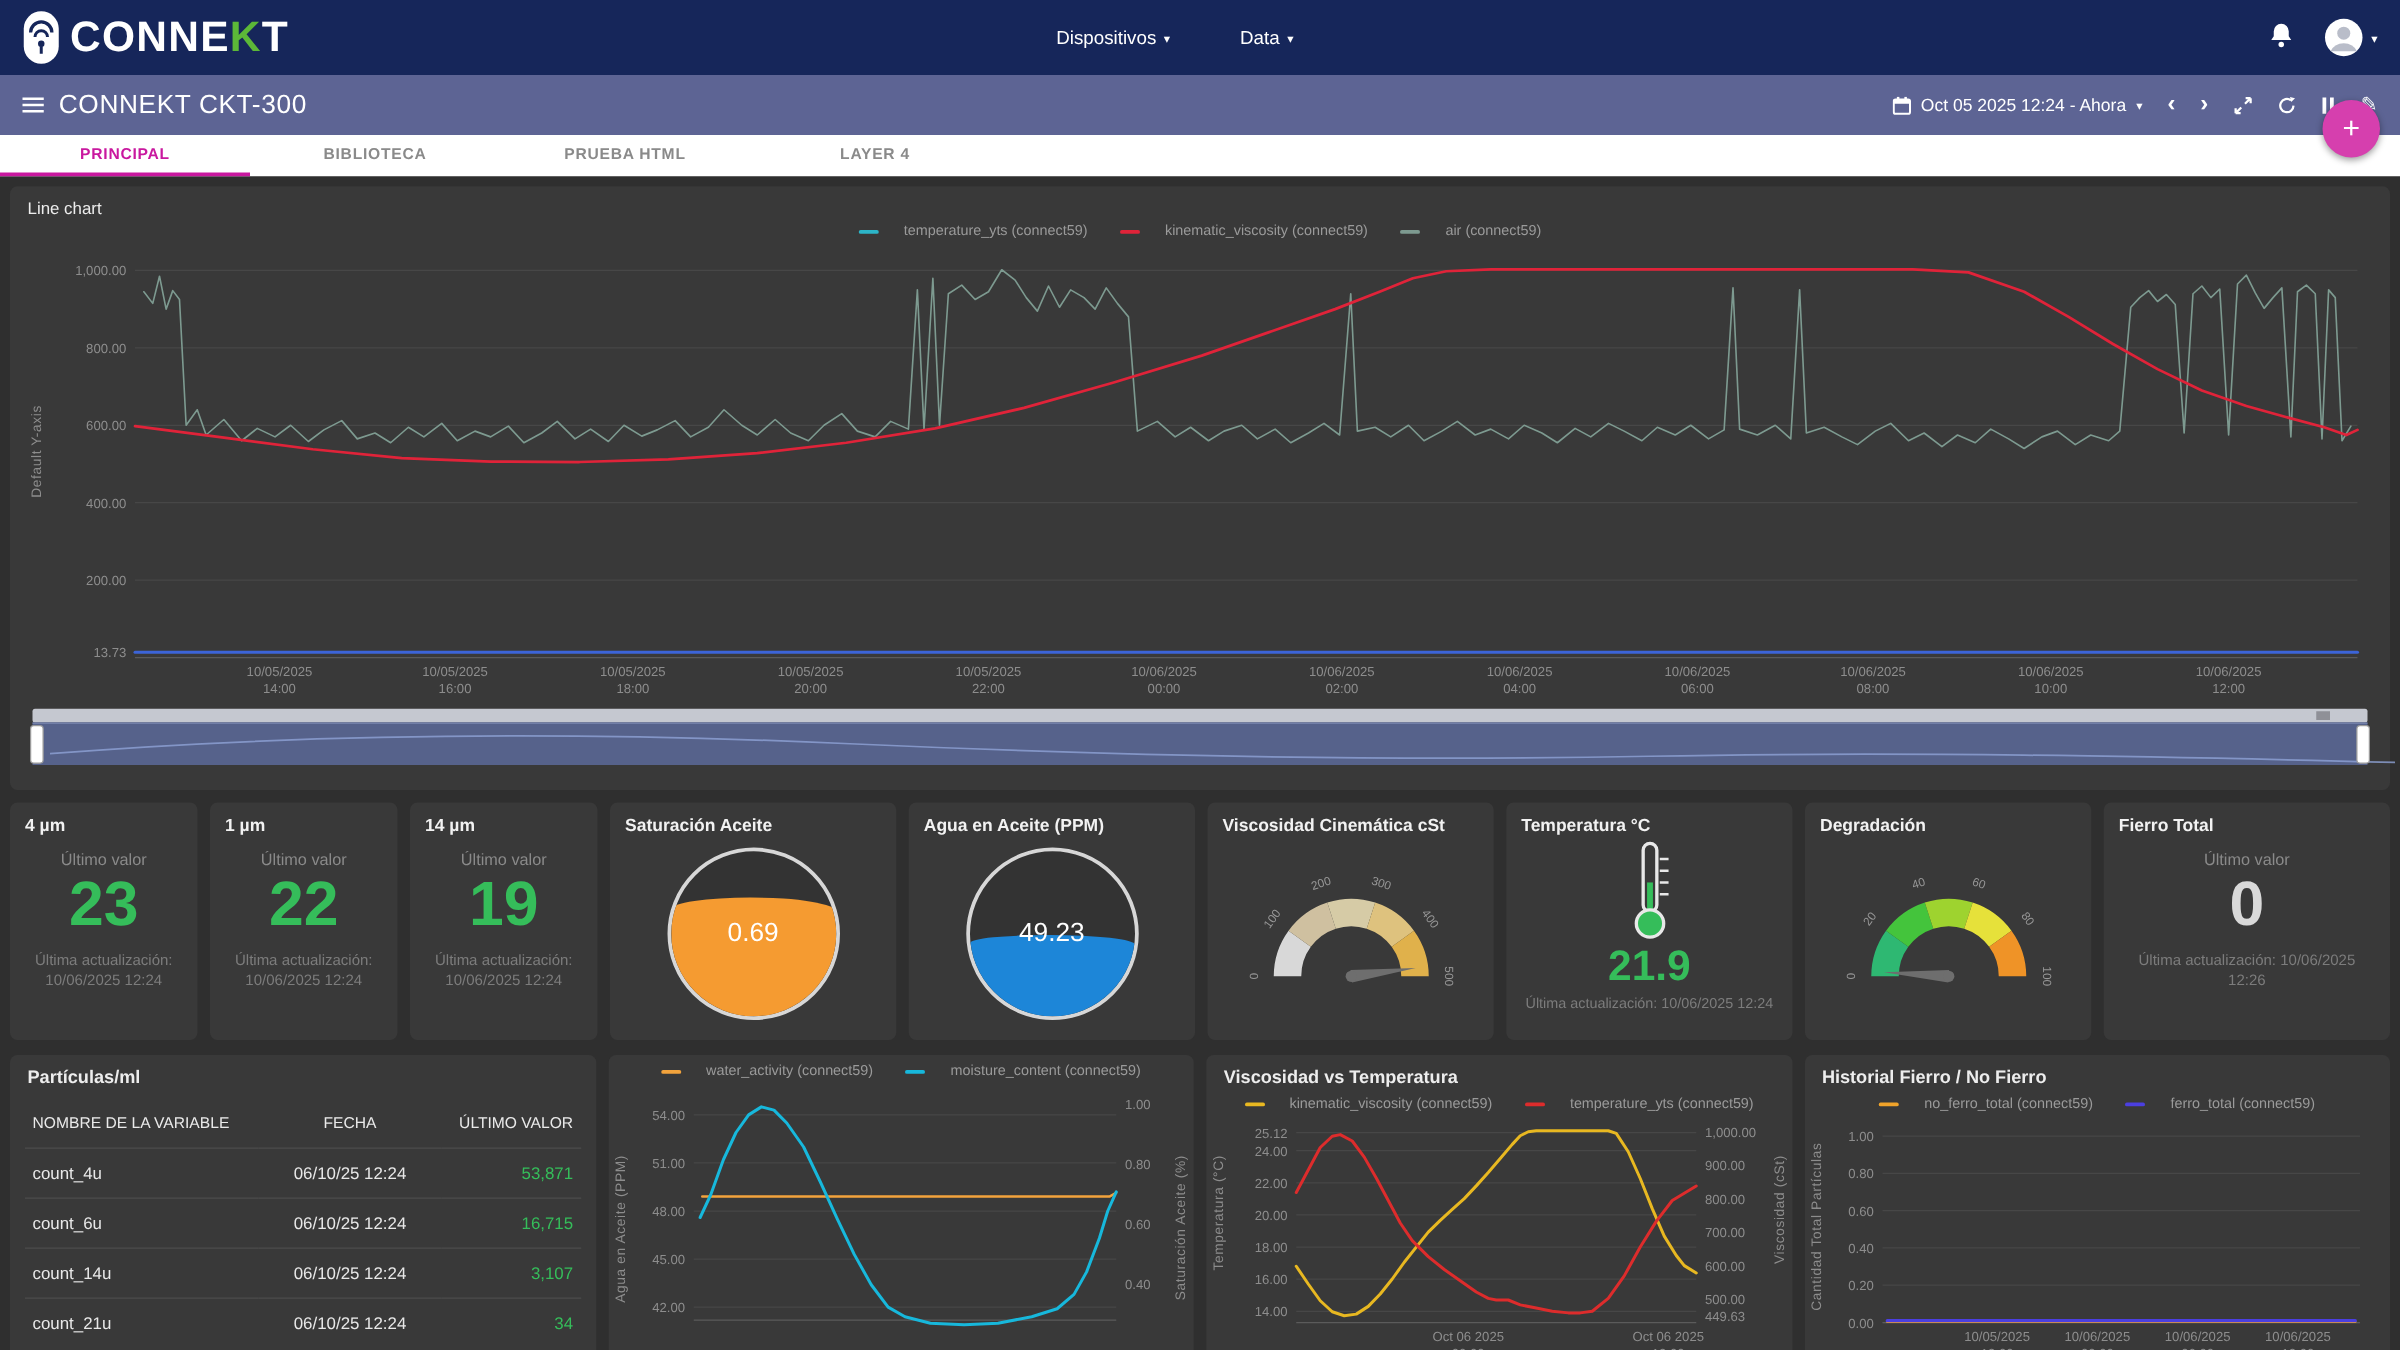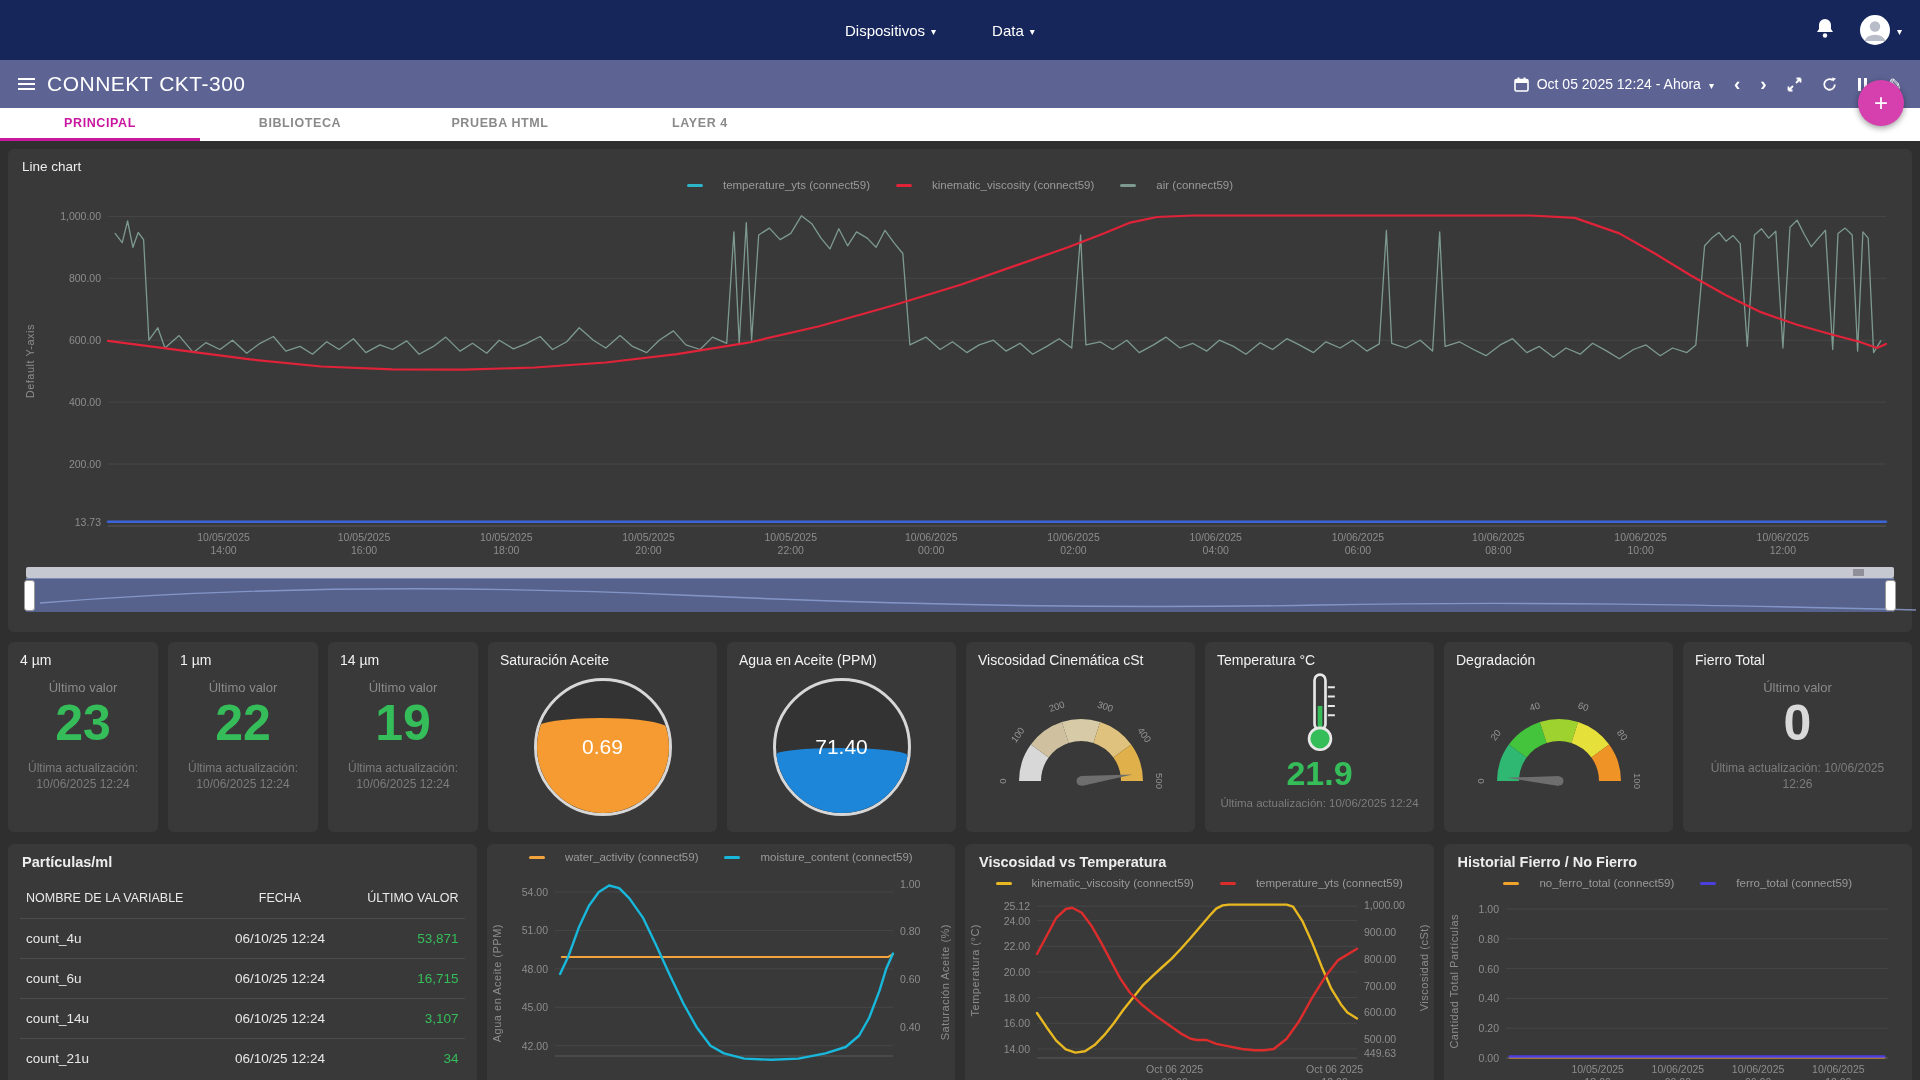--- a/index.html
+++ b/index.html
@@ -40,21 +40,21 @@
   .main-panel svg{display:block;margin:0 14px}
   
   .nav-outer{margin:3px 18px 0}
   .nav-scroll{height:11px;background:#c5c8d0;border-radius:2px;position:relative}
   .nav-scroll-handle{position:absolute;right:30px;top:2px;width:11px;height:7px;background:#8f9097;cursor:pointer}
   .nav-band{height:33px;background:#56628b;position:relative;border-top:1px solid #7c89b3;overflow:visible}
   .nav-handle{position:absolute;top:1px;bottom:1px;width:9px;background:#fff;border:1px solid #9a9a9a;border-radius:3px;cursor:ew-resize;z-index:3}
   
   .cards{display:grid;grid-template-columns:150px 150px 150px repeat(6,1fr);gap:10px;margin-top:10px;height:190px}
   .card{background:#393939;border-radius:6px;padding:10px 12px;overflow:hidden;position:relative}
-  .card-title{color:#f2f2f2;font-size:14px;font-weight:normal}
+  .card-title{color:#f2f2f2;font-size:14px;font-weight:bold}
   .muted{color:#8a8a8a;font-size:13px;text-align:center;margin-top:12px}
   .big{color:#35bd5a;font-size:50px;font-weight:bold;text-align:center;line-height:1.05;margin-top:2px}
   .big.white{color:#d9d9d9}
   .upd{color:#7c7c7c;font-size:12px;text-align:center;margin-top:10px;line-height:1.35}
   .tank{position:relative;width:132px;height:132px;border-radius:50%;border:3.5px solid #d7d7d7;overflow:hidden;margin:10px auto 0;background:#333}
   .tank-fill{position:absolute;left:0;right:0;bottom:0;border-radius:48% 52% 0 0/10% 12% 0 0}
   .tank-value{position:absolute;left:0;right:0;top:50%;transform:translateY(-50%);text-align:center;color:#fff;font-size:21px}
   .gauge-wrap{display:flex;justify-content:center;margin-top:14px}
   .thermo-wrap{display:flex;justify-content:center;margin-top:2px}
   .temp-big{color:#35bd5a;font-size:34px;font-weight:bold;text-align:center;line-height:1}
@@ -69,20 +69,30 @@
   th.c1{text-align:center}th.c2{text-align:right}
   td{padding:12px 6px;font-size:13.5px;color:#e8e8e8;border-top:1px solid #4c4c4c}
   td.c1{text-align:center}
   td.c2{color:#35bd5a;text-align:right}
   .tblwrap{padding:4px 12px 0}
 </style>
 </head>
 <body>
 
 <div class="topbar">
+  <div class="brand">
+    <svg width="30" height="44" viewBox="0 0 30 44">
+      <rect x="1" y="1" width="28" height="42" rx="14" fill="#ffffff"></rect>
+      <path d="M6.5,18 a8.5,8.5 0 0 1 17,0" fill="none" stroke="#16265a" stroke-width="2.6"></path>
+      <path d="M10,21.5 a5,5 0 0 1 10,0" fill="none" stroke="#16265a" stroke-width="2.4"></path>
+      <circle cx="15" cy="27" r="2.6" fill="#16265a"></circle>
+      <path d="M15,29 L15,35" stroke="#16265a" stroke-width="2.4"></path>
+    </svg>
+    <span class="brand-text"><span>CONNE</span><span class="brand-k">K</span><span>T</span></span>
+  </div>
   <div class="top-menus">
     <span class="menu-item">
         <span>Dispositivos</span>
         <span class="caret">▾</span>
       </span>
     <span class="menu-item">
         <span>Data</span>
         <span class="caret">▾</span>
       </span>
   </div>
@@ -238,21 +248,21 @@
       <div class="card-title">Saturación Aceite</div>
       <div class="tank">
         <div class="tank-fill" style="height: 72%; background: rgb(245, 155, 49);"></div>
         <div class="tank-value">0.69</div>
       </div>
     </div>
     <div class="card">
       <div class="card-title">Agua en Aceite (PPM)</div>
       <div class="tank">
         <div class="tank-fill" style="height: 49%; background: rgb(29, 134, 216);"></div>
-        <div class="tank-value">71.40</div>
+        <div class="tank-value">49.23</div>
       </div>
     </div>
     <div class="card">
       <div class="card-title">Viscosidad Cinemática cSt</div>
       <div class="gauge-wrap">
           <svg width="200" height="112">
             <path d="M 38 98.99999999999999 A 62 62 0 0 1 49.84094634875326 62.55731435786666 L 67.63932022500211 75.48858990830107 A 40 40 0 0 0 60 99 Z" fill="#d8d8d8"></path>
             <path d="M 49.84094634875326 62.55731435786666 A 62 62 0 0 1 80.84094634875326 40.034495989700474 L 87.63932022500211 60.957739348193854 A 40 40 0 0 0 67.63932022500211 75.48858990830107 Z" fill="#cfc0a0"></path>
             <path d="M 80.84094634875326 40.034495989700474 A 62 62 0 0 1 119.15905365124675 40.03449598970048 L 112.36067977499789 60.95773934819386 A 40 40 0 0 0 87.63932022500211 60.957739348193854 Z" fill="#d6cba6"></path>
             <path d="M 119.15905365124675 40.03449598970048 A 62 62 0 0 1 150.15905365124675 62.55731435786667 L 132.3606797749979 75.48858990830108 A 40 40 0 0 0 112.36067977499789 60.95773934819386 Z" fill="#dec27e"></path>

